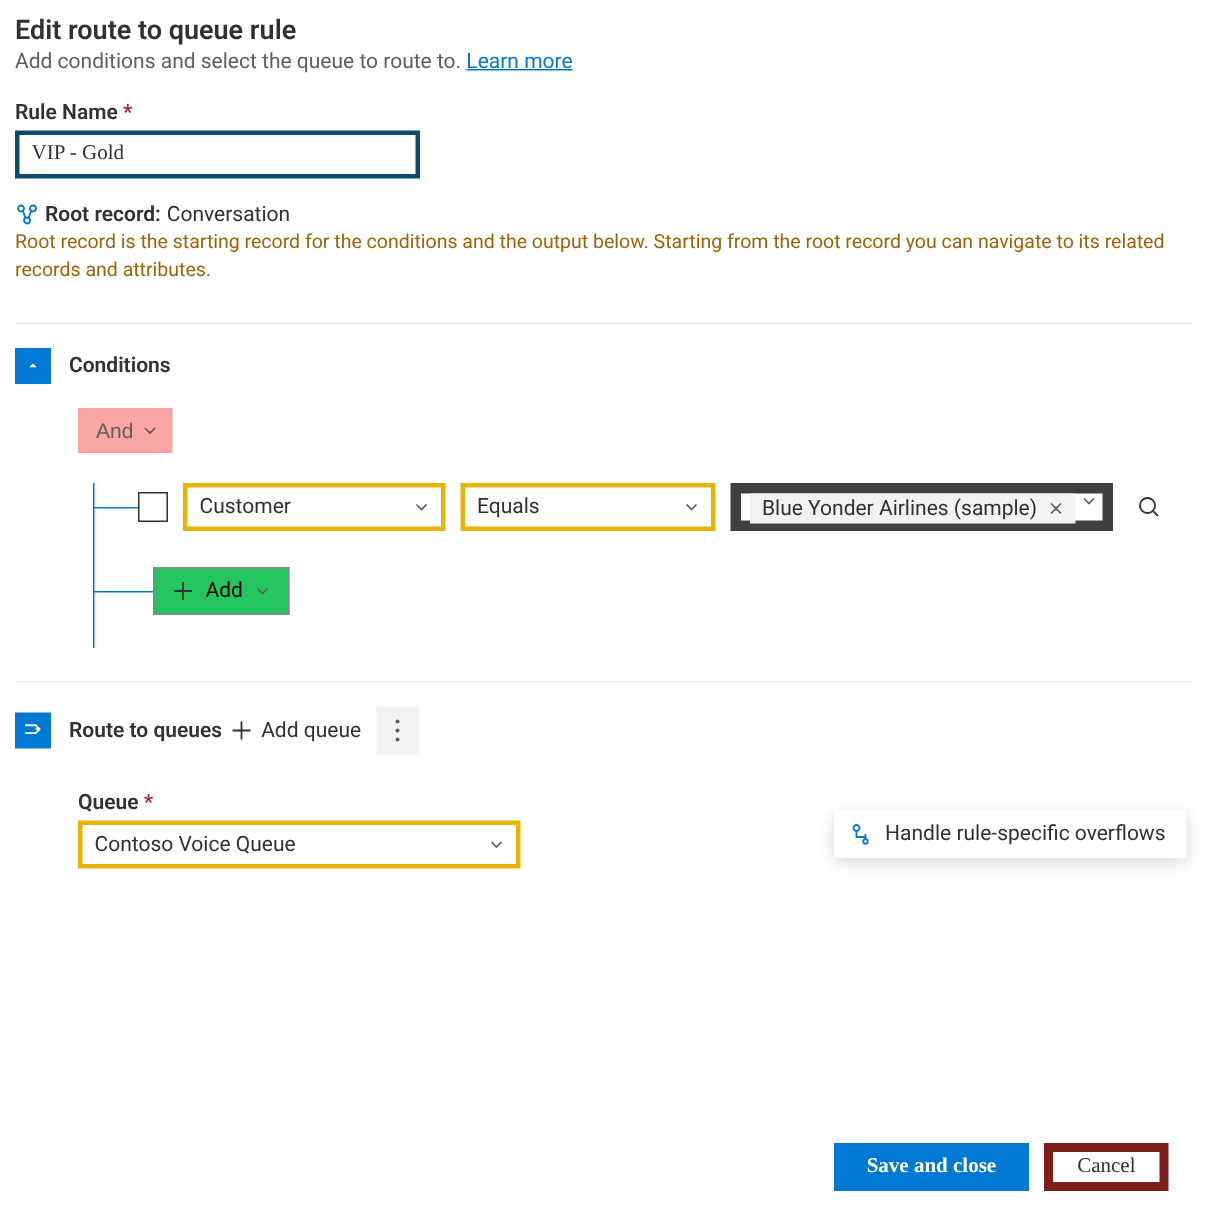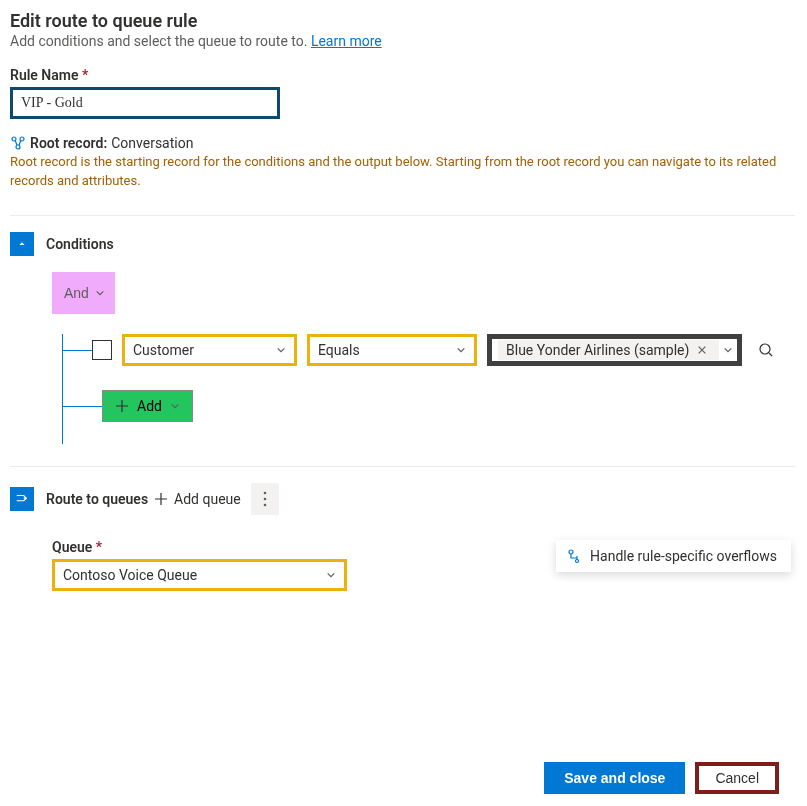--- a/index.html
+++ b/index.html
@@ -68,22 +68,22 @@
     background: #0078d4;
     display: flex; align-items: center; justify-content: center;
     color: #fff;
   }
   .section-title { font-weight: 600; font-size: 14px; }
 
   
   .conditions-body { padding: 16px 0 20px 42px; }
   .and-pill {
     display: inline-flex; align-items: center; gap: 6px;
-    height: 42px; padding: 0 10px 0 12px;
-    background: #f0abfc; color: #605e5c;
+    height: 30px; padding: 0 10px 0 12px;
+    background: #fca5a5; color: #605e5c;
     font-size: 14px; cursor: pointer;
     border: none;
   }
   .tree-wrap { position: relative; margin-top: 0; }
   .tree-line-v {
     position: absolute; left: 10px; top: 0; width: 1px; height: 110px;
     background: #0078d4;
   }
   .cond-row { display: flex; align-items: center; gap: 10px; margin-top: 20px; position: relative; padding-left: 40px; }
   .cond-row::before {
@@ -93,22 +93,22 @@
     width: 20px; height: 20px; border: 1px solid #323130; background:#fff; cursor:pointer;
   }
   .select-box {
     height: 32px; border: 3px solid #eab308; background:#fff;
     display:flex; align-items:center; justify-content:space-between;
     padding: 0 8px; font-size:14px; cursor:pointer; gap:8px;
   }
   .select-box.w1 { width: 175px; }
   .select-box.w2 { width: 170px; }
   .value-box {
-    height: 32px; border:5px solid #404040; background:#fff;
-    display:flex; align-items:center; padding:0 4px 0 6px; gap:4px;
+    height: 32px; border:7px solid #404040; background:#fff;
+    display:flex; align-items:flex-start; padding:0 4px 0 6px; gap:4px;
     width: 255px;
   }
   .tag {
     background:#f3f2f1; color:#323130; font-size:14px;
     display:flex; align-items:center; gap:8px; padding:2px 4px 2px 8px;
     flex:1;
   }
   .tag-x { cursor:pointer; color:#605e5c; display:flex; align-items:center; }
   .chev { color:#605e5c; display:flex; align-items:center; }
   .search-btn { width:28px; height:28px; display:flex; align-items:center; justify-content:center; cursor:pointer; }
@@ -150,22 +150,22 @@
   .queue-select { width: 295px; margin-top:4px; }
 
   
   .footer {
     position:absolute; bottom:0; left:0; right:0;
     display:flex; justify-content:flex-end; gap:10px;
     padding:10px 28px 12px 10px;
     background:#fff;
   }
   .btn {
-    height:32px; padding:0 16px; font-size:14px; font-family:Liberation Sans, sans-serif;
-    cursor:pointer; border:4px solid #7f1d1d; background:#fff; color:#323130;
+    height:32px; padding:0 16px; font-size:14px; font-family:Liberation Serif, serif;
+    cursor:pointer; border:6px solid #7f1d1d; background:#fff; color:#323130;
   }
   .btn.primary { background:#0078d4; color:#fff; border-color:#0078d4; font-weight:600; }
 </style>
 </head>
 <body>
 
 <div class="scroll-area">
 
   <h2 class="title">Edit route to queue rule</h2>
   <p class="subtitle">

